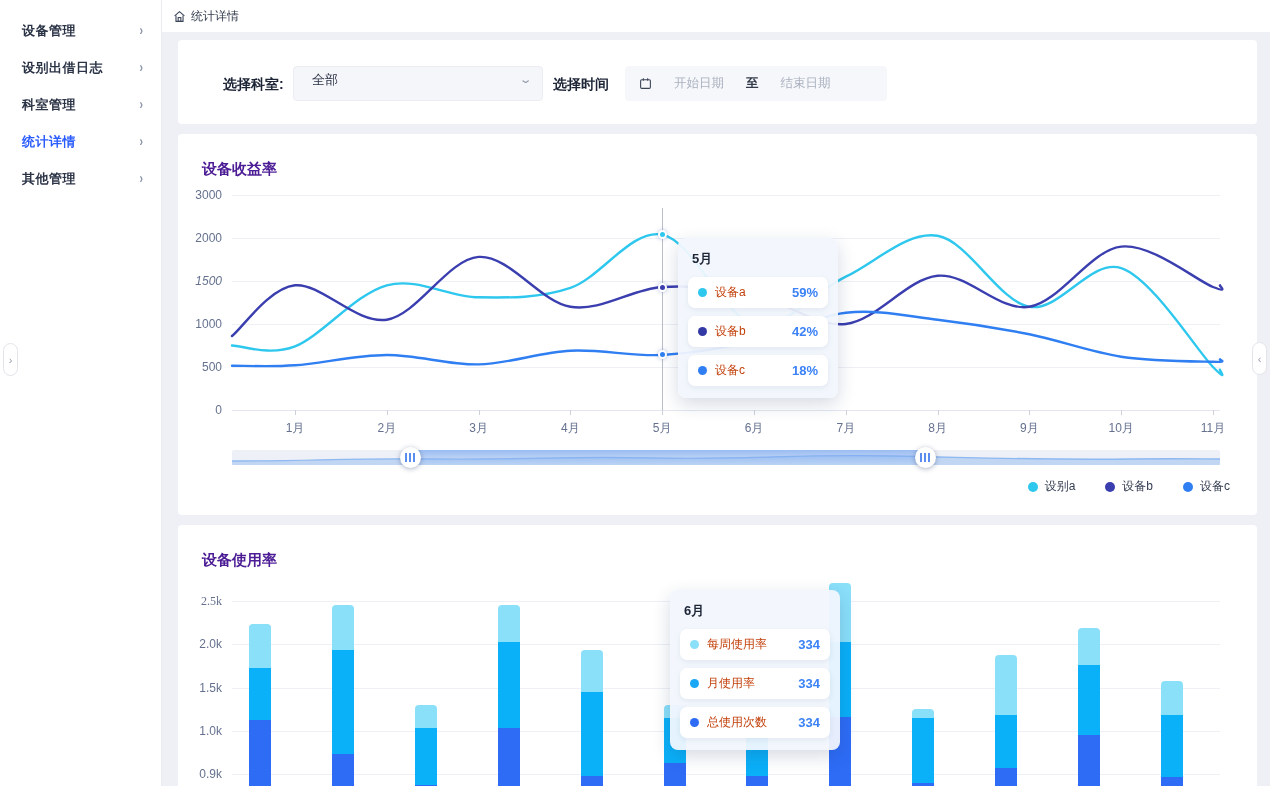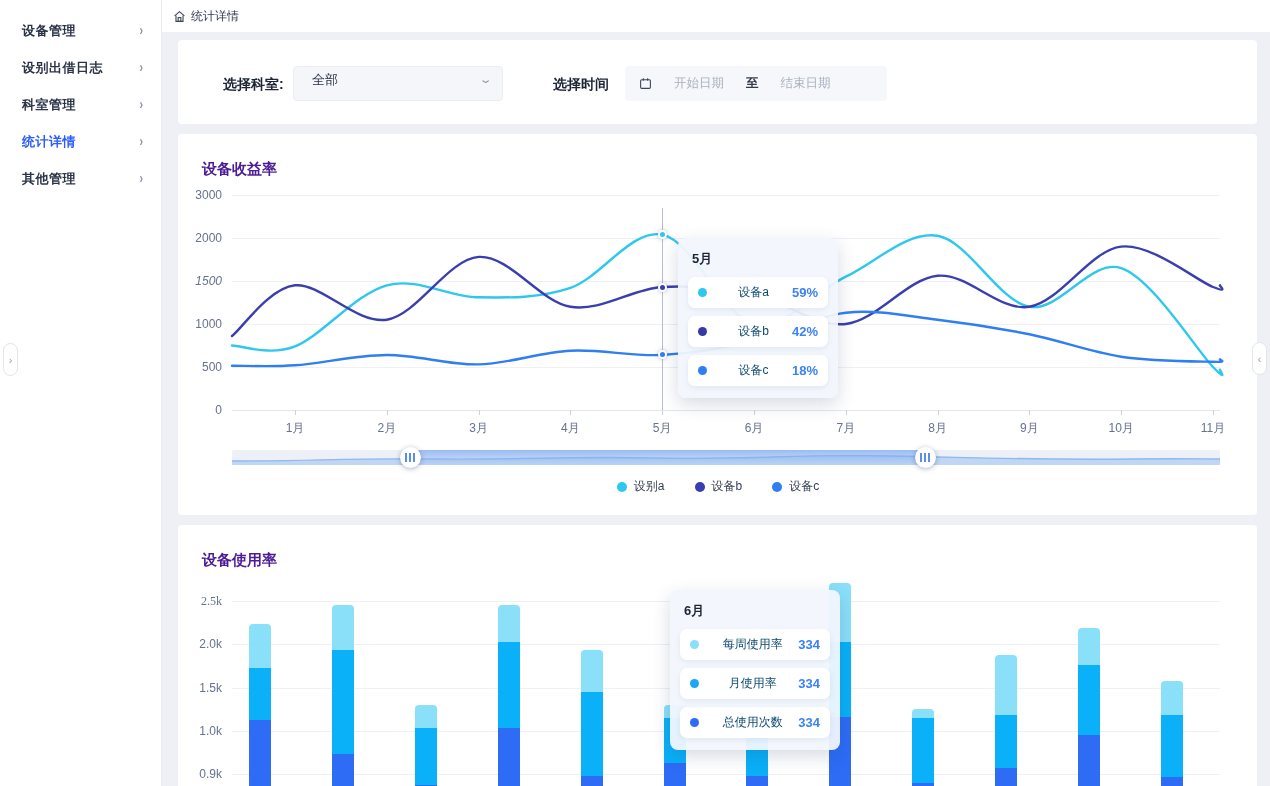--- a/index.html
+++ b/index.html
@@ -21,21 +21,21 @@
     display:flex; align-items:center; padding-left:11px; z-index:4; }
   .crumb { display:flex; align-items:center; gap:5px; font-size:12px; color:#30394c; }
 
   
   .card { position:absolute; background:#fff; border-radius:4px; }
   .filter-card { left:178px; top:40px; width:1079px; height:84px; }
   .chart-card1 { left:178px; top:134px; width:1079px; height:381px; }
   .chart-card2 { left:178px; top:525px; width:1079px; height:300px; }
 
   .f-label { position:absolute; font-size:14px; font-weight:700; color:#1c2436; top:36px; }
-  .select-box { position:absolute; left:115px; top:26px; width:210px; height:35px;
+  .select-box { position:absolute; left:115px; top:26px; width:250px; height:35px;
     background:#f5f6fa; border:1px solid #ecedf2; border-radius:4px; display:flex;
     align-items:center; padding:0 12px 8px 18px; font-size:13px; color:#2b3346; cursor:pointer; }
   .select-box .val { flex:1; }
   .select-box .dd { color:#8f97a8; font-size:11px; transform:scaleX(1.5); }
   .date-box { position:absolute; left:447px; top:26px; width:262px; height:35px;
     background:#f6f7fa; border-radius:4px; display:flex; align-items:center;
     padding:0 14px; font-size:12.5px; cursor:pointer; }
   .date-box .ph { color:#aab1bf; }
   .date-box .to { color:#333a4a; font-weight:700; margin:0 22px; }
   .cal { margin-right:22px; display:flex; }
@@ -53,21 +53,21 @@
   .hoverline { position:absolute; width:1px; background:#b9bfca; }
   .dot { position:absolute; width:9px; height:9px; border-radius:50%; border:2px solid #fff;
     box-shadow:0 0 4px rgba(40,70,150,.35); }
 
   .tooltip { position:absolute; background:rgba(242,247,253,.94); border-radius:8px;
     box-shadow:0 6px 18px rgba(30,50,100,.18); padding:10px 10px 4px 10px; z-index:6; }
   .tooltip .tt-title { font-size:13px; font-weight:700; color:#1c2436; margin:2px 0 9px 4px; }
   .tt-row { background:#fff; border-radius:7px; box-shadow:0 2px 6px rgba(30,50,100,.08);
     display:flex; align-items:center; height:31px; padding:0 10px; margin-bottom:8px; width:140px; }
   .tt-row .d { width:9px; height:9px; border-radius:50%; margin-right:8px; flex:none; }
-  .tt-row .n { flex:1; font-size:12px; color:#0c4a6e;text-align:center; }
+  .tt-row .n { flex:1; font-size:12px; color:#c2410c; }
   .tt-row .v { font-size:13px; font-weight:700; color:#3b82f6; }
 
   
   .dz-track { position:absolute; height:15px; background:#edf0f6; border-radius:2px; overflow:visible; }
   .dz-sel { position:absolute; top:0; height:15px;
     background:linear-gradient(180deg, rgba(110,160,240,.65), rgba(175,205,245,.35)); }
   .dz-handle { position:absolute; width:21px; height:21px; border-radius:50%; background:#fff;
     box-shadow:0 1px 5px rgba(20,40,90,.35); top:-3px; display:flex; align-items:center;
     justify-content:center; gap:2px; cursor:ew-resize; z-index:3; }
   .dz-handle i { display:block; width:2px; height:9px; background:#5b8def; }
@@ -215,21 +215,21 @@
           <path d="M0 11 C80 11,120 8,200 9 C300 10,330 6,420 8 C520 10,560 4,660 6 C760 8,800 10,900 9 C950 8.5,970 9,988 9" fill="none" stroke="#8db8f2" stroke-width="1.4"></path>
         </svg><div class="dz-sel" style="left: 178px; width: 515px;"></div><div class="dz-handle" style="left: 167.5px;">
           <i></i>
           <i></i>
           <i></i>
         </div><div class="dz-handle" style="left: 682.5px;">
           <i></i>
           <i></i>
           <i></i>
         </div></div>
-      <div class="legend" style="left: 46px; top: 344px; width: 988px;">
+      <div class="legend" style="left: 64px; top: 344px; width: 988px; justify-content: flex-end;">
         <div class="leg-item">
           <div class="d" style="background: rgb(46, 199, 238);"></div>
           <div>设别a</div>
         </div>
         <div class="leg-item">
           <div class="d" style="background: rgb(58, 62, 174);"></div>
           <div>设备b</div>
         </div>
         <div class="leg-item">
           <div class="d" style="background: rgb(47, 126, 242);"></div>

